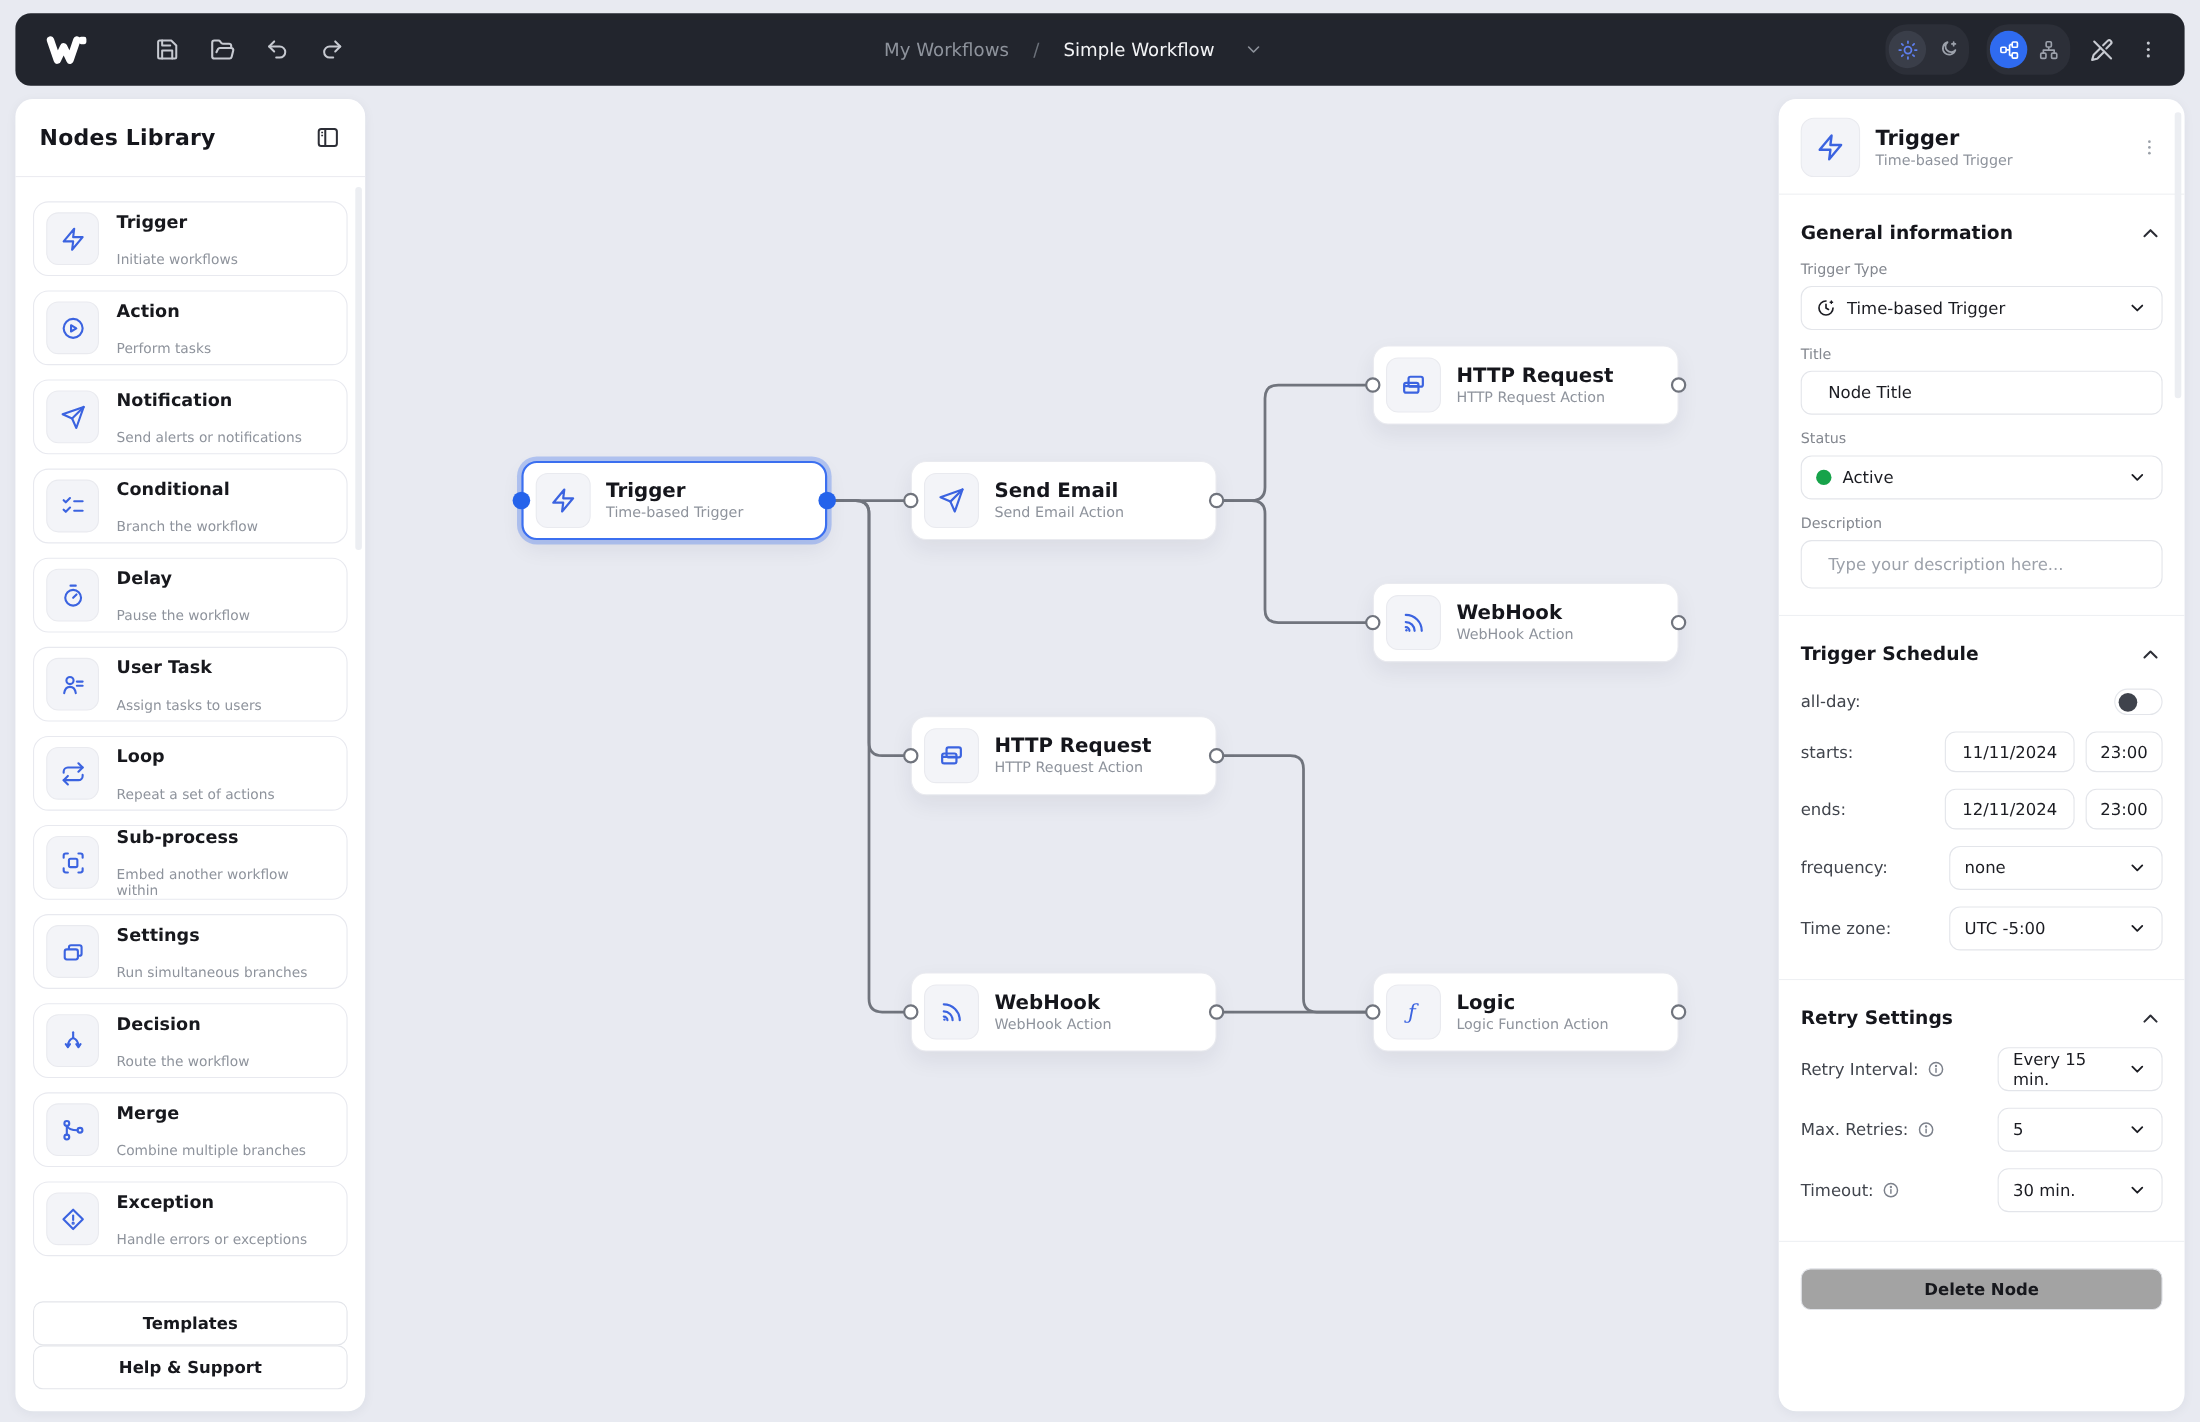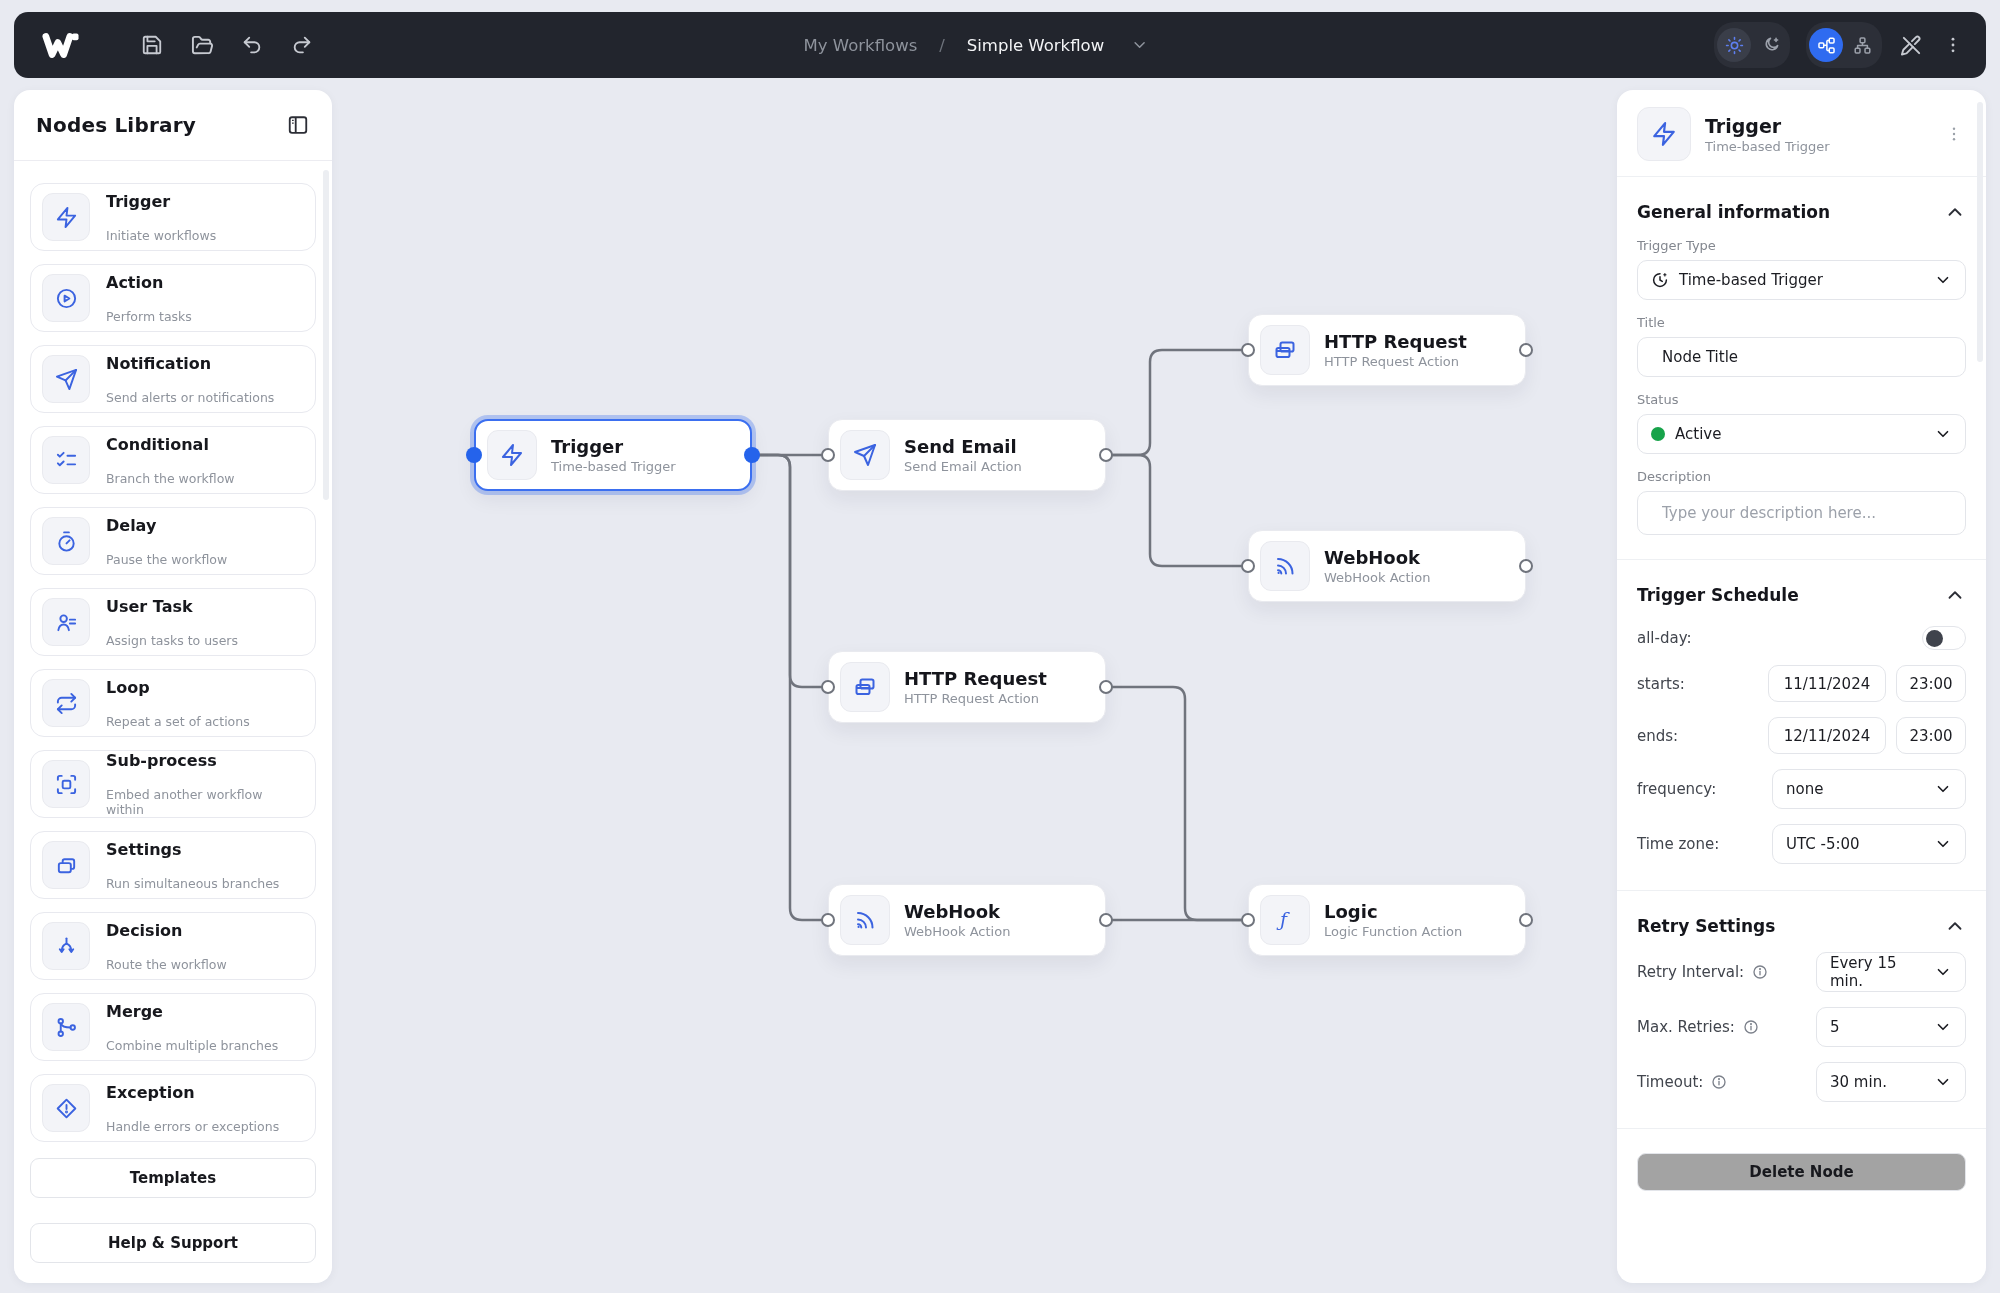--- a/index.html
+++ b/index.html
@@ -47,21 +47,21 @@
   .sb-collapse{color:#2c2e36;width:24px;height:24px;display:flex;align-items:center;justify-content:center;cursor:pointer;}
   .sb-items{padding:22px 16px 0;display:flex;flex-direction:column;gap:13px;}
   .sb-item{
     height:68px;border:1px solid #e8e9ef;border-radius:14px;background:#fff;
     display:flex;align-items:center;gap:16px;padding:0 11px;box-sizing:border-box;cursor:grab;
   }
   .sb-ic{width:46px;height:46px;flex:none;border-radius:11px;background:#f3f4f8;border:1px solid #e9eaef;
     display:flex;align-items:center;justify-content:center;color:#3b63e0;}
   .sb-item-title{font-size:16px;font-weight:700;color:#17181d;line-height:1.25;}
   .sb-item-desc{font-size:12.5px;color:#8e939c;margin-top:16px;}
-  .sb-foot{position:absolute;left:16px;right:16px;bottom:20px;display:flex;flex-direction:column;gap:25px;}
+  .sb-foot{position:absolute;left:16px;right:16px;bottom:20px;display:flex;flex-direction:column;gap:0;}
   .sb-btn{height:40px;border:1px solid #e3e5ea;border-radius:9px;background:#fff;
     font-size:15px;font-weight:700;color:#17181d;display:flex;align-items:center;justify-content:center;cursor:pointer;
     font-family:inherit;}
   .sb-scroll{position:absolute;right:3px;top:80px;width:6px;height:330px;border-radius:3px;background:#eceef2;}
 
   
   .edges{position:absolute;left:0;top:0;z-index:1;}
   .node{
     position:absolute;width:278px;height:72px;background:#fff;border-radius:14px;
     border:1px solid #e9eaef;box-shadow:0 8px 20px rgba(25,30,55,.07);

